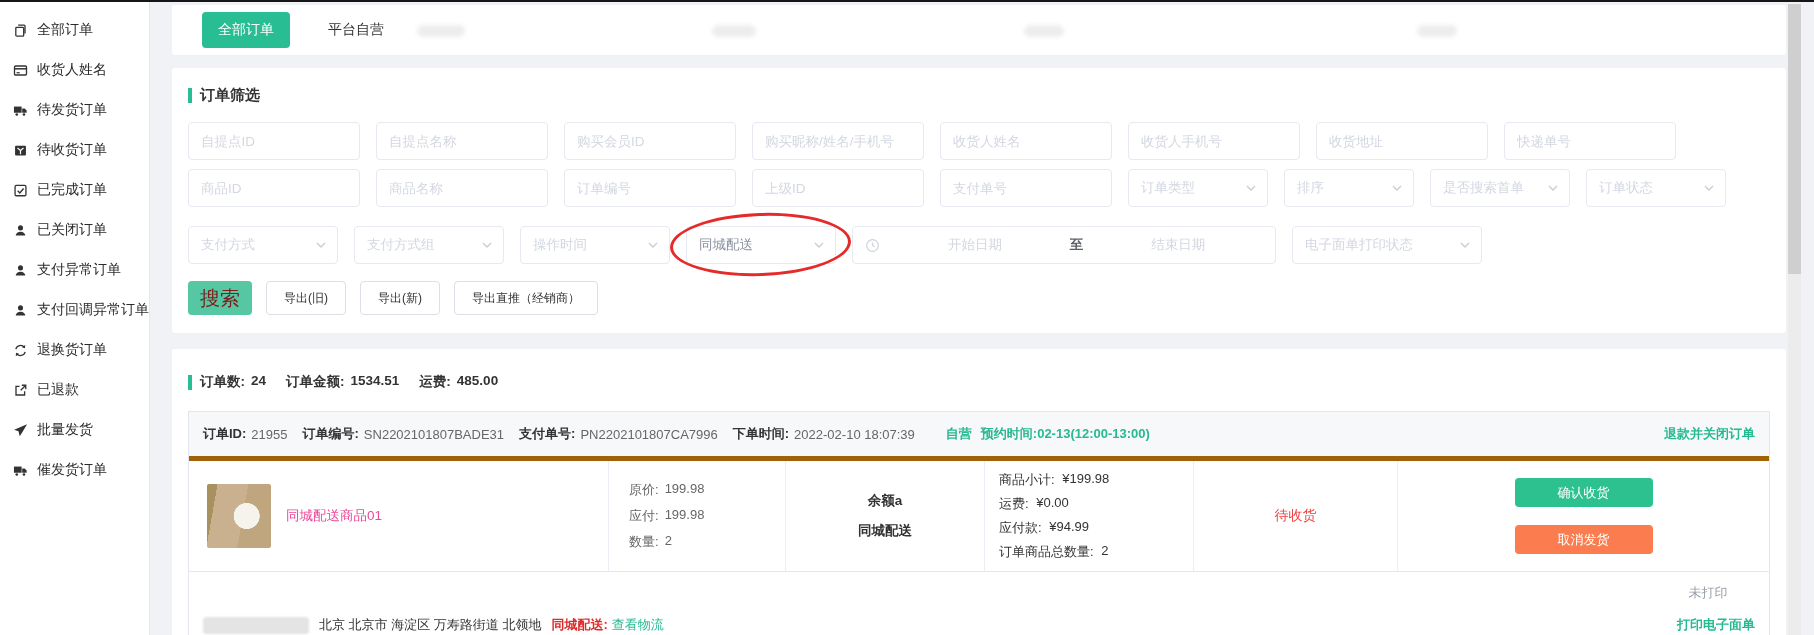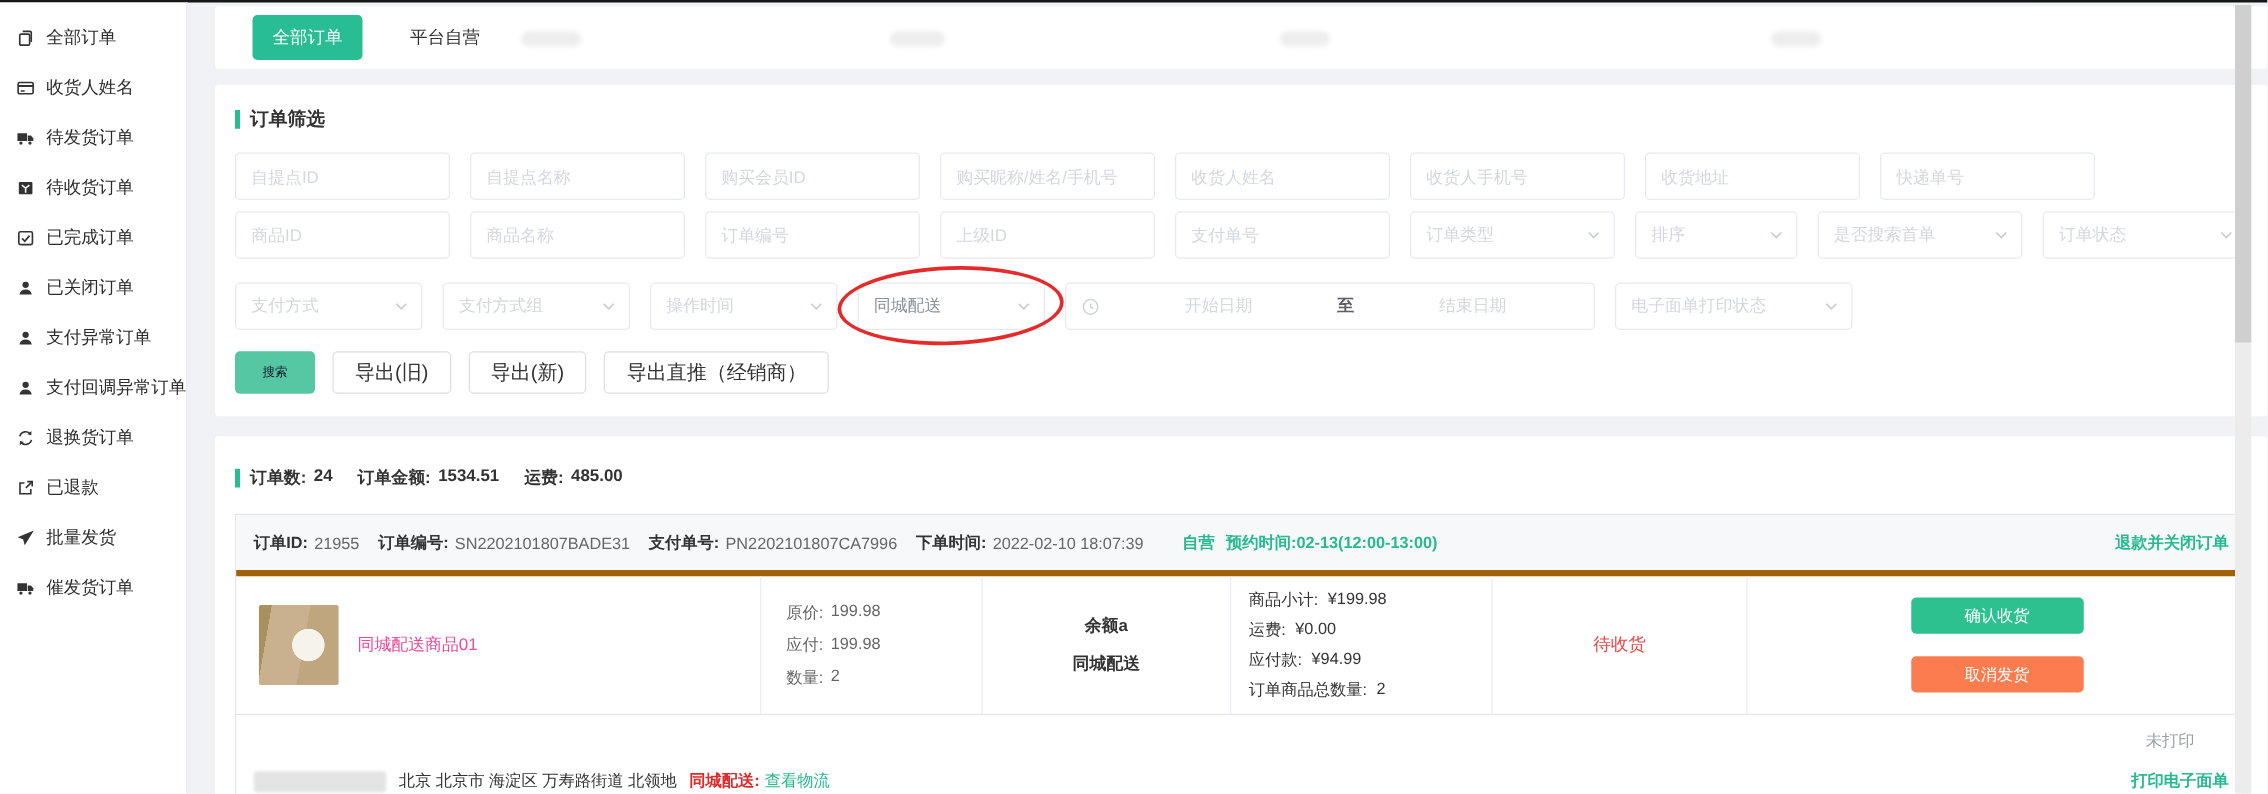--- a/index.html
+++ b/index.html
@@ -23,32 +23,32 @@
   
   .filter{padding:16px 16px 18px;position:relative;margin-bottom:16px;}
   .sec-title{display:flex;align-items:center;gap:8px;font-size:15px;font-weight:bold;color:#333;margin:2px 0 17px;}
   .gbar{width:4px;height:15px;background:#28bd92;display:inline-block;}
   .frow{display:flex;gap:16px;margin-bottom:9px;}
   .frow.row3{margin-top:19px;margin-bottom:0;}
   .frow.btns{margin-top:17px;margin-bottom:0;gap:14px;}
   .inp,.select,.daterange{height:38px;border:1px solid #e6e9f0;border-radius:4px;font-size:13.5px;background:#fff;}
   .inp{padding:0 12px;color:#606266;width:172px;outline:none;}
   .inp::placeholder{color:#d3d7e0;}
-  .select{display:flex;align-items:center;justify-content:space-between;padding:0 10px 0 12px;cursor:pointer;width:164px;}
+  .select{display:flex;align-items:center;justify-content:space-between;padding:0 10px 0 12px;cursor:pointer;width:140px;}
   .select .ph{color:#d3d7e0;}
   .select.sel150{width:150px;}
   .select.sel190{width:190px;}
   .select.filled .ph{color:#8a919f;}
   .daterange{width:424px;display:flex;align-items:center;gap:10px;padding:0 12px;}
   .daterange .dph{color:#d3d7e0;flex:1;text-align:center;}
   .daterange .dto{color:#5a5e66;font-weight:bold;}
   .dwrap{position:relative;}
   .red-ellipse{position:absolute;left:-16px;top:-13px;width:181px;height:63px;border:3px solid #e52a2a;border-radius:50%;transform:rotate(-2deg);pointer-events:none;}
-  .btn-search{width:64px;height:34px;background:#55c7a3;color:#0f172a;border:none;border-radius:4px;font-size:10px;cursor:pointer;}
-  .btn-plain{height:34px;padding:0 17px;background:#fff;border:1px solid #dcdfe6;border-radius:4px;font-size:16px;color:#333;cursor:pointer;}
+  .btn-search{width:64px;height:34px;background:#55c7a3;color:#7f1d1d;border:none;border-radius:4px;font-size:20px;cursor:pointer;}
+  .btn-plain{height:34px;padding:0 17px;background:#fff;border:1px solid #dcdfe6;border-radius:4px;font-size:12px;color:#333;cursor:pointer;}
 
   
   .orders{padding:14px 16px 20px;}
   .summary{display:flex;align-items:center;gap:8px;font-size:13.5px;color:#333;font-weight:bold;margin:10px 0 20px;}
   .summary .pair{display:flex;gap:6px;margin-right:12px;}
   .order-block{border:1px solid #e3e6ec;margin-top:8px;}
   .o-head{background:#f7f8fa;display:flex;align-items:center;gap:15px;padding:13px 14px;font-size:13px;border-bottom:5px solid #a16207;}
   .o-head .hl{color:#333;font-weight:bold;}
   .o-head .hv{color:#666;margin-left:-10px;}
   .green{color:#27b991;}

